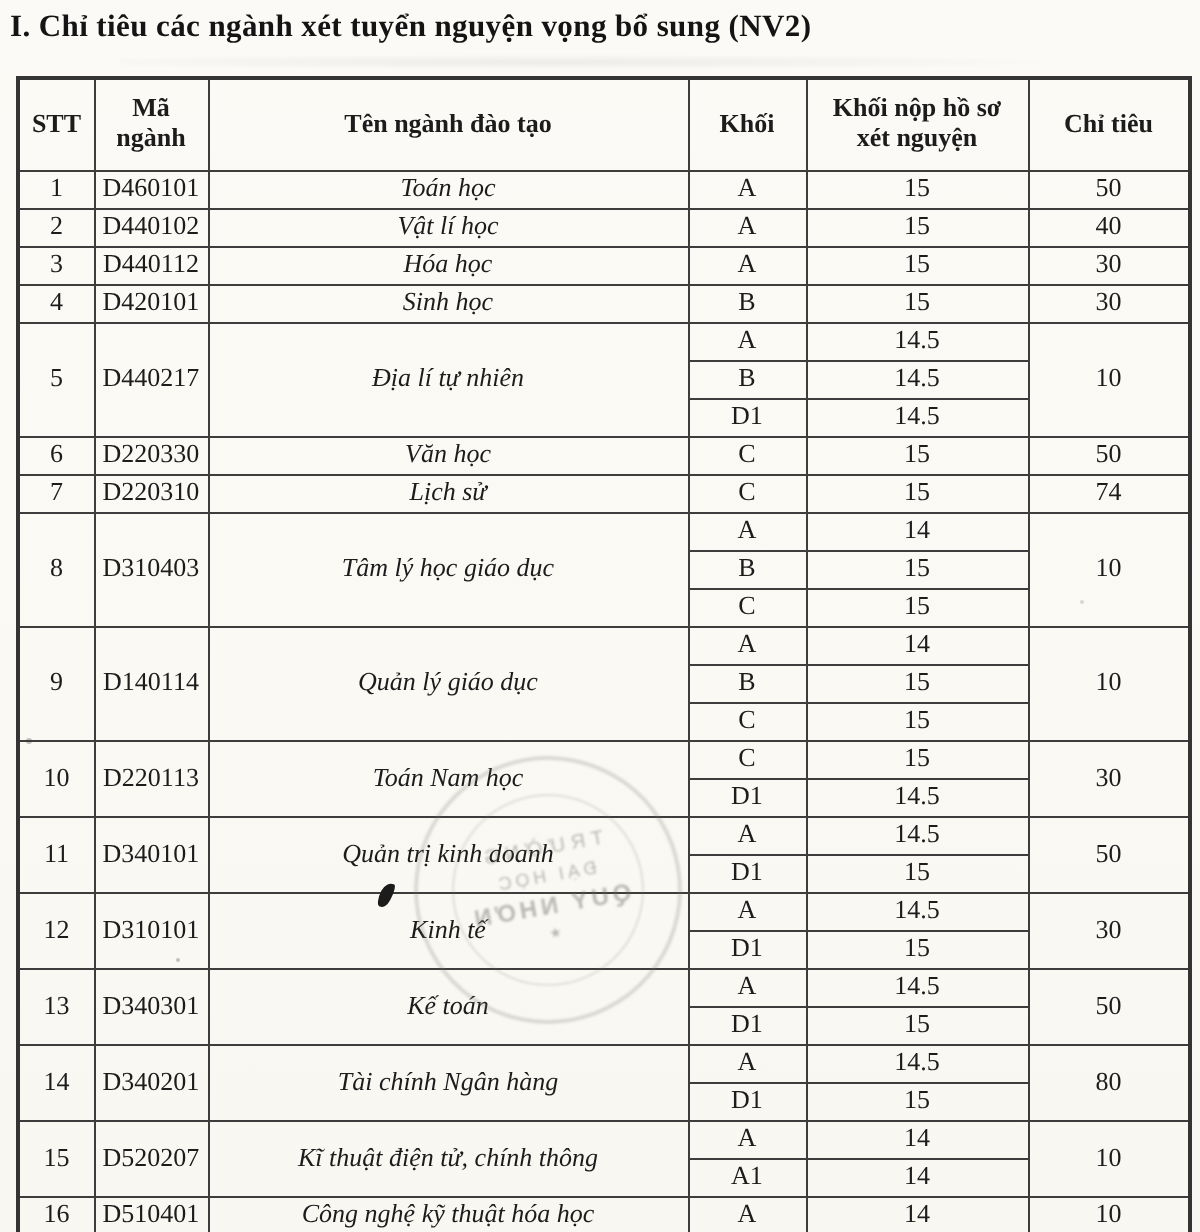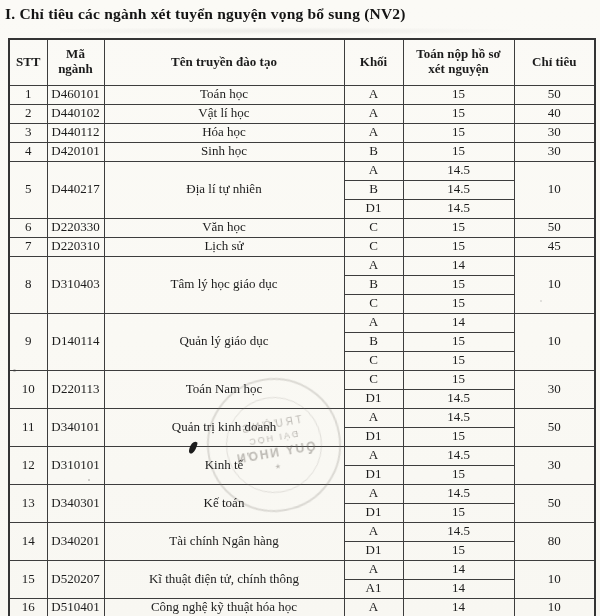--- a/index.html
+++ b/index.html
@@ -43,21 +43,21 @@
     border: 1px solid #3d3d3d;
     text-align: center;
     padding: 0;
     overflow: hidden;
     line-height: 1.15;
   }
   table.adm thead tr { height: 46px; }
   table.adm tbody tr { height: 19px; }
   table.adm th { font-weight: bold; font-size: 13px; vertical-align: middle; }
   th.va-b { vertical-align: bottom; padding-bottom: 3px; }
-  td.name-cell { text-align: left; padding-left: 8px; }
+  td.name-cell { text-align: left; padding-left: 8px; font-style: italic; }
   td { vertical-align: middle; }
 
   
   .stamp {
     position: absolute;
     left: 207px; top: 378px;
     width: 130px; height: 130px;
     border: 2px solid rgba(125,120,112,0.40);
     border-radius: 50%;
     transform: scaleX(-1) rotate(10deg);
@@ -116,24 +116,24 @@
       <col style="width:111px">
       <col style="width:81px">
     </colgroup>
     <thead>
       <tr>
         <th>STT</th>
         <th>
           <div>Mã</div>
           <div>ngành</div>
         </th>
-        <th>Tên truyền đào tạo</th>
+        <th>Tên ngành đào tạo</th>
         <th class="va-b">Khối</th>
         <th>
-          <div>Toán nộp hồ sơ</div>
+          <div>Khối nộp hồ sơ</div>
           <div>xét nguyện</div>
         </th>
         <th class="va-b">Chỉ tiêu</th>
       </tr>
     </thead>
     <tbody id="table-body">
         <tr>
           <td>1</td>
           <td>D460101</td>
           <td class="name-cell">Toán học</td>
@@ -188,21 +188,21 @@
           <td>C</td>
           <td>15</td>
           <td>50</td>
         </tr>
         <tr>
           <td>7</td>
           <td>D220310</td>
           <td class="name-cell">Lịch sử</td>
           <td>C</td>
           <td>15</td>
-          <td>45</td>
+          <td>74</td>
         </tr>
         <tr>
           <td rowspan="3">8</td>
           <td rowspan="3">D310403</td>
           <td rowspan="3" class="name-cell">Tâm lý học giáo dục</td>
           <td>A</td>
           <td>14</td>
           <td rowspan="3">10</td>
         </tr>
         <tr>

